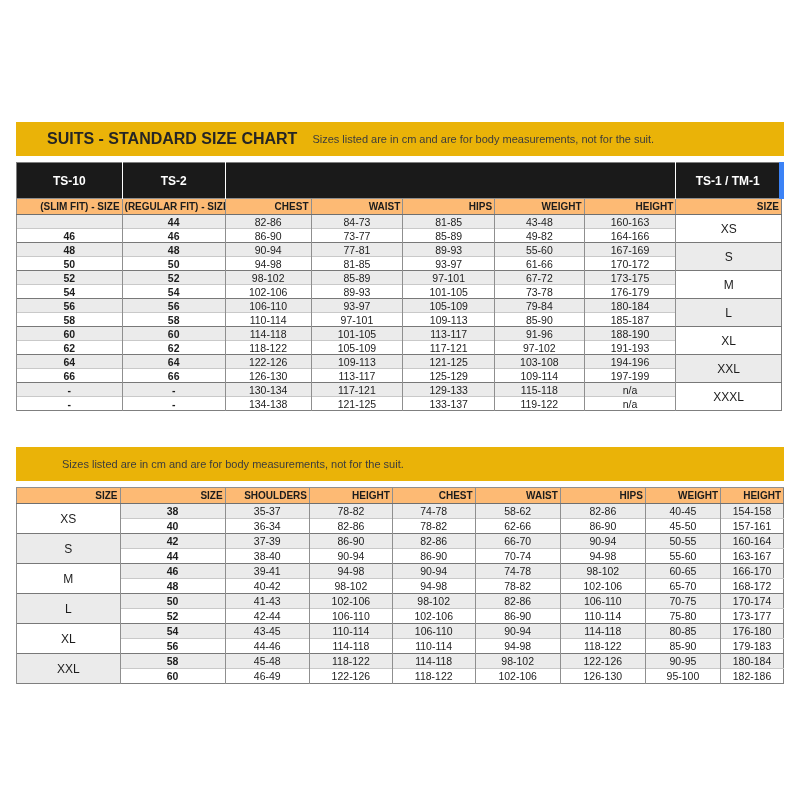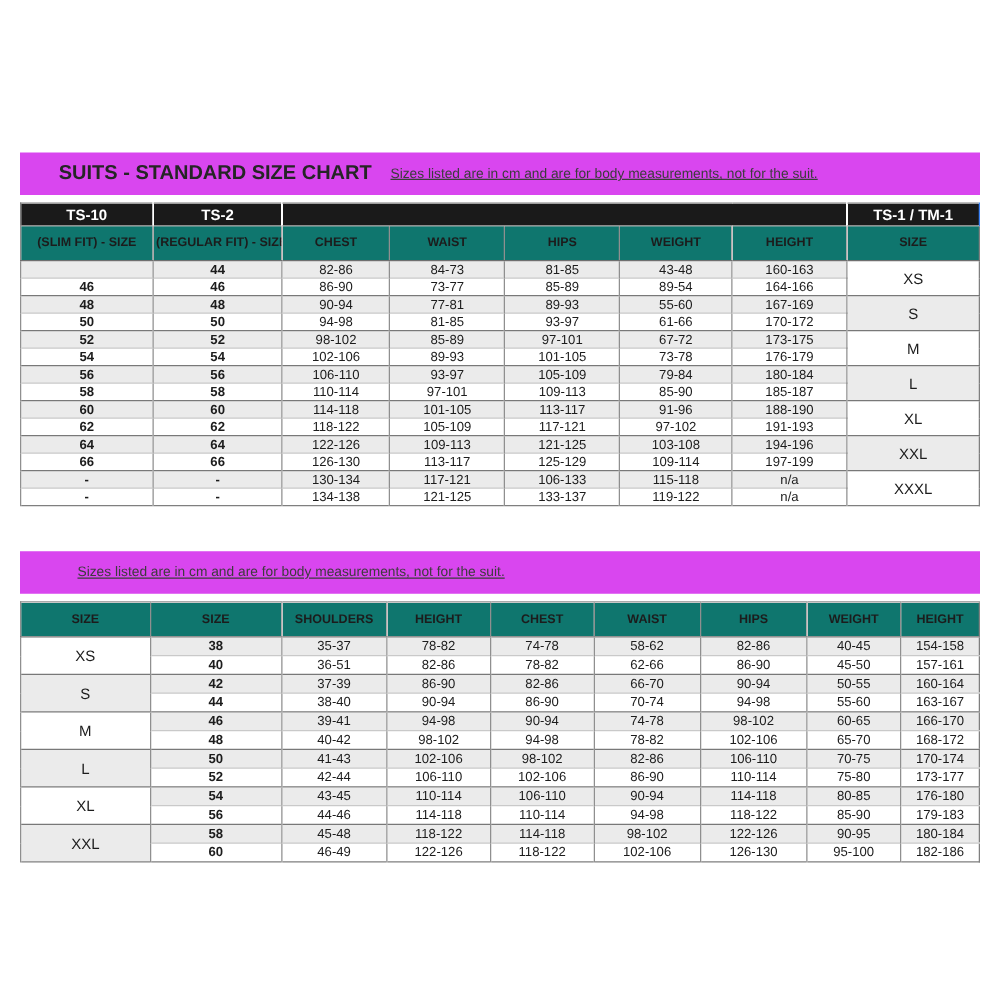--- a/index.html
+++ b/index.html
@@ -5,45 +5,46 @@
   * { box-sizing: border-box; }
   html, body { margin: 0; padding: 0; }
   body {
     width: 800px; height: 800px; background: #ffffff;
     font-family: "Liberation Sans", sans-serif; color: #1c1c1c;
   }
   .page { padding: 122px 16px 0 16px; }
   section + section { margin-top: 36px; }
 
   .title-bar {
-    background: #d946ef; height: 34px;
+    background: #eab308; height: 34px;
     display: flex; align-items: center;
     padding: 0 12px 0 31px; margin-bottom: 6px;
     white-space: nowrap;
   }
   .title { margin: 0; font-size: 16px; font-weight: bold; color: #252525; letter-spacing: 0; }
-  .subtitle { margin-left: 15px; font-size: 11px; color: #3c3c3c; text-decoration: underline; }
+  .subtitle { margin-left: 15px; font-size: 11px; color: #3c3c3c; }
 
   table {
     width: 100%; border-collapse: collapse; table-layout: fixed;
     border: 1px solid #7f7f7f;
   }
   th, td { text-align: center; vertical-align: middle; padding: 0 2px; overflow: hidden; white-space: nowrap; }
 
   th.black {
     background: #1a1a1a; color: #ffffff;
-    font-size: 12px; font-weight: bold; height: 18px;
+    font-size: 12px; font-weight: bold; height: 36px;
     border-right: 1px solid #ffffff;
   }
-  th.black:last-child { border-right: 1px solid #3b82f6; }
+  th.black:last-child { border-right: 5px solid #3b82f6; }
 
   th.sub {
-    background: #0f766e; font-size: 10px; font-weight: bold; height: 28px;
+    background: #fdba74; font-size: 10px; font-weight: bold; height: 16px;
     border-left: 1px solid #8f8f8f; border-bottom: 1px solid #6f6f6f;
     border-top: 1px solid #8f8f8f;
+    text-align: right;
   }
 
   td {
     font-size: 10.5px; height: 14px;
     border-left: 1px solid #8f8f8f;
     border-top: 1px solid #c9c9c9;
   }
   #table-woman td { height: 15px; }
   tr.group-start td { border-top: 1px solid #787878; }
   tr.even td { background: #ebebeb; }
@@ -101,21 +102,21 @@
             <td>43-48</td>
             <td>160-163</td>
             <td class="group-size g-even" rowspan="2">XS</td>
           </tr>
           <tr class="odd">
             <td class="size-num">46</td>
             <td class="size-num">46</td>
             <td>86-90</td>
             <td>73-77</td>
             <td>85-89</td>
-            <td>89-54</td>
+            <td>49-82</td>
             <td>164-166</td>
           </tr>
           <tr class="even group-start">
             <td class="size-num">48</td>
             <td class="size-num">48</td>
             <td>90-94</td>
             <td>77-81</td>
             <td>89-93</td>
             <td>55-60</td>
             <td>167-169</td>
@@ -204,21 +205,21 @@
             <td>113-117</td>
             <td>125-129</td>
             <td>109-114</td>
             <td>197-199</td>
           </tr>
           <tr class="even group-start">
             <td class="size-num">-</td>
             <td class="size-num">-</td>
             <td>130-134</td>
             <td>117-121</td>
-            <td>106-133</td>
+            <td>129-133</td>
             <td>115-118</td>
             <td>n/a</td>
             <td class="group-size g-even" rowspan="2">XXXL</td>
           </tr>
           <tr class="odd">
             <td class="size-num">-</td>
             <td class="size-num">-</td>
             <td>134-138</td>
             <td>121-125</td>
             <td>133-137</td>
@@ -265,21 +266,21 @@
             <td>35-37</td>
             <td>78-82</td>
             <td>74-78</td>
             <td>58-62</td>
             <td>82-86</td>
             <td>40-45</td>
             <td>154-158</td>
           </tr>
           <tr class="odd">
             <td class="size-num">40</td>
-            <td>36-51</td>
+            <td>36-34</td>
             <td>82-86</td>
             <td>78-82</td>
             <td>62-66</td>
             <td>86-90</td>
             <td>45-50</td>
             <td>157-161</td>
           </tr>
           <tr class="even group-start">
             <td class="group-size g-odd" rowspan="2">S</td>
             <td class="size-num">42</td>

